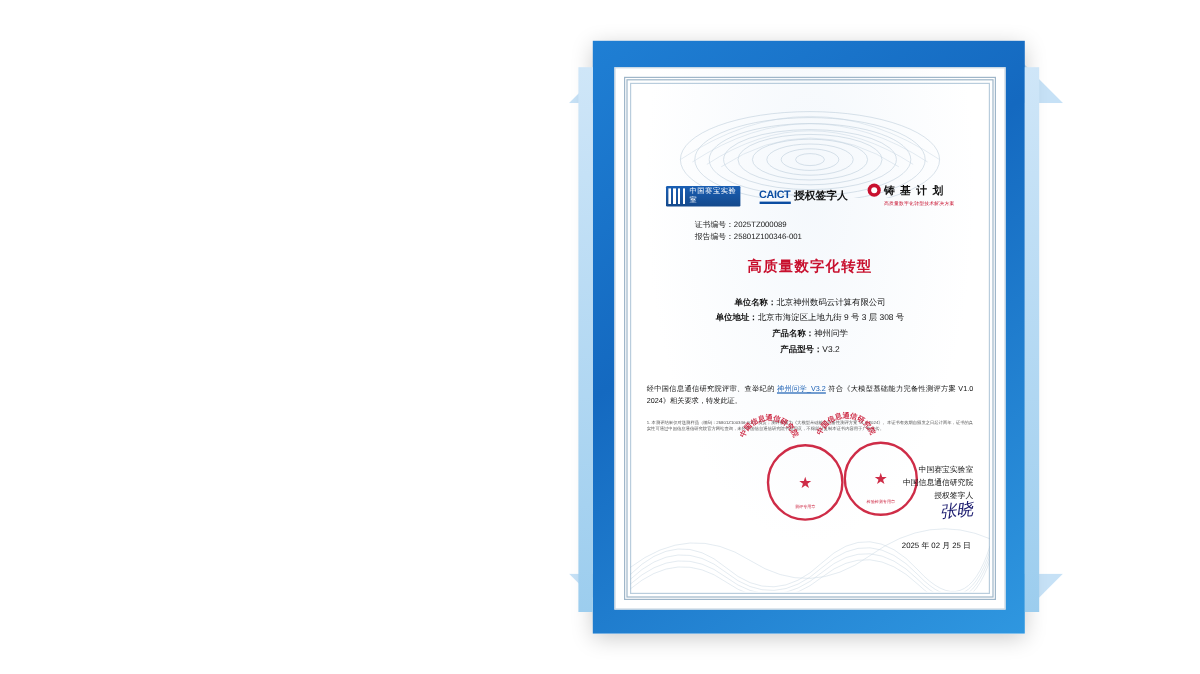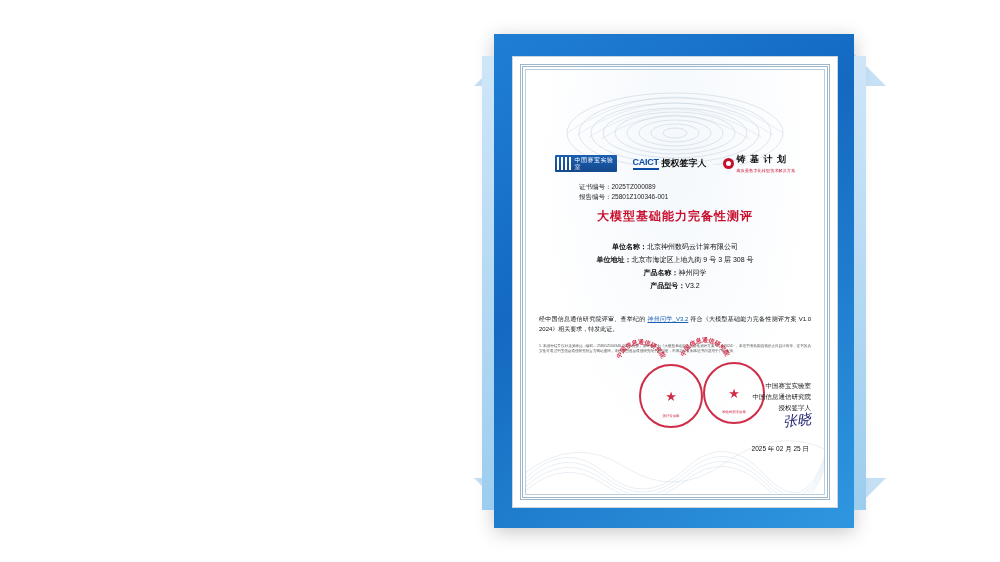--- a/index.html
+++ b/index.html
@@ -149,21 +149,21 @@
     font-weight: bold;
     font-size: 9px;
     color: #0b4da2;
     letter-spacing: -0.3px;
     border-bottom: 2px solid #0b4da2;
     padding-bottom: 1px;
   }
   .caict-cn { font-size: 9px; color: #111; font-weight: bold; }
 
   .logo-zhuji {
-    display: flex; align-items: center; gap: 3px;
+    display: flex; align-items: flex-start; gap: 3px;
   }
   .zhuji-icon {
     width: 11px; height: 11px; border-radius: 50%;
     background: #c8102e;
     position: relative;
   }
   .zhuji-icon:after {
     content: "";
     position: absolute; left: 3px; top: 3px;
     width: 5px; height: 5px; background: #fff; border-radius: 50%;
@@ -355,21 +355,21 @@
           </div>
         </div>
 
         <div class="meta-line">
           <span>证书编号：</span><span>2025TZ000089</span>
         </div>
         <div class="meta-line">
           <span>报告编号：</span><span>25801Z100346-001</span>
         </div>
 
-        <div class="title-sub">大模型基础能力完备性测评</div>
+        <div class="title-main">高质量数字化转型</div>
 
         <div class="field-list">
           <div>
             <span class="field-label">单位名称：</span><span>北京神州数码云计算有限公司</span>
           </div>
           <div>
             <span class="field-label">单位地址：</span><span>北京市海淀区上地九街 9 号 3 层 308 号</span>
           </div>
           <div>
             <span class="field-label">产品名称：</span><span>神州问学</span>

